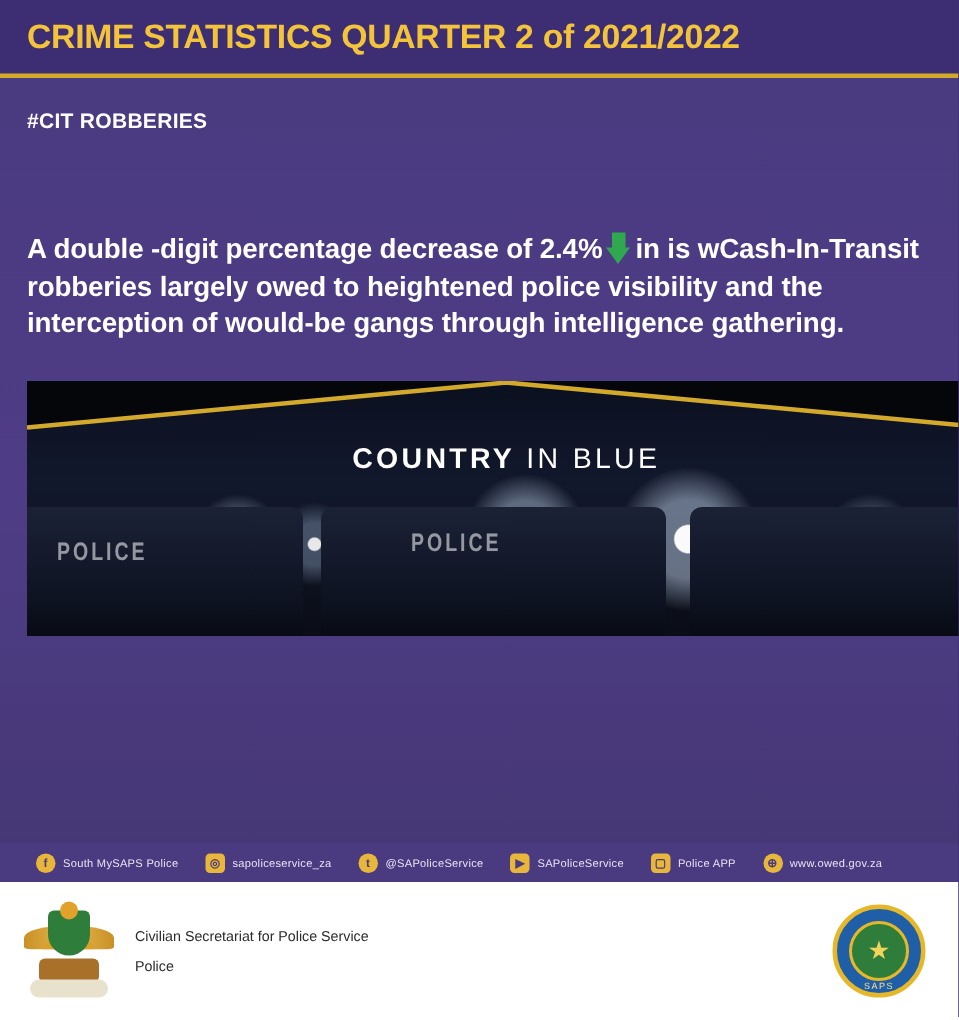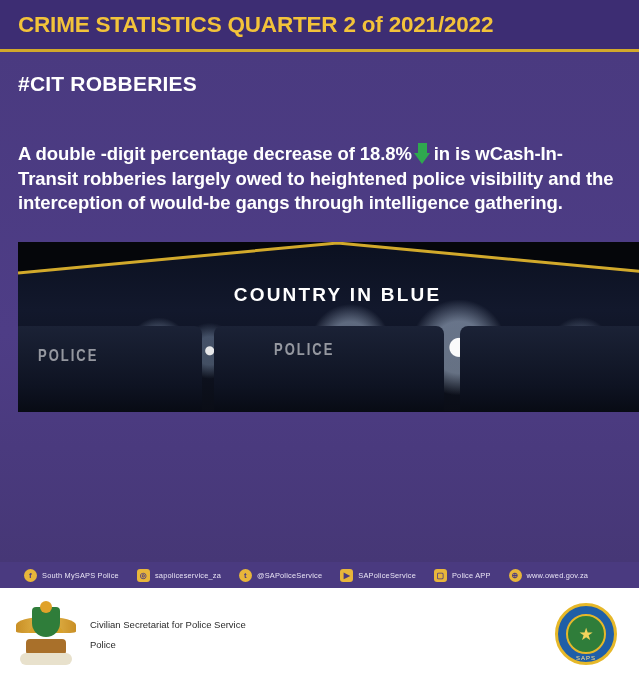--- a/index.html
+++ b/index.html
@@ -38,25 +38,25 @@
   .content {
     position: relative;
     flex: 1;
     background: linear-gradient(180deg, #4a3a80 0%, #4e3d86 55%, #463776 100%);
     padding: 20px 18px 0 18px;
     color: #ffffff;
     overflow: hidden;
   }
 
   .hashtag {
-    font-size: 21px;
+    font-size: 14px;
     font-weight: bold;
     color: #ffffff;
     letter-spacing: 0.2px;
-    margin-bottom: 46px;
+    margin-bottom: 66px;
   }
 
   .para {
     font-size: 18.5px;
     font-weight: bold;
     line-height: 1.33;
     margin-bottom: 26px;
     letter-spacing: -0.1px;
   }
   .para:last-child { margin-bottom: 0; }
@@ -134,21 +134,21 @@
   .photo-caption {
     position: absolute;
     top: 42px;
     width: 100%;
     text-align: center;
     font-size: 19px;
     letter-spacing: 2.2px;
     color: #ffffff;
   }
   .photo-caption .thin { font-weight: bold; }
-  .photo-caption .bold { font-weight: bold; }
+  .photo-caption .bold { font-weight: normal; }
 
   
   .social {
     width: 639px;
     height: 26px;
     background: #4a3a80;
     display: flex;
     align-items: center;
     padding-left: 24px;
     gap: 18px;
@@ -266,21 +266,21 @@
   <div class="header">
     <div class="header-title">CRIME STATISTICS QUARTER 2 of 2021/2022</div>
   </div>
 
   <div class="content">
 
     <div class="hashtag">#CIT ROBBERIES</div>
 
 
     <div class="para">
-      <span>A double -digit percentage decrease of 18.8%</span><span class="arrow inline">
+      <span>A double -digit percentage decrease of 2.4%</span><span class="arrow inline">
         <span class="stem"></span><span class="head"></span>
       </span><span>in is wCash-In-Transit robberies largely owed to heightened police visibility and the interception of would-be gangs through intelligence gathering.</span>
     </div>
 
     <div class="photo-wrap">
       <div class="photo">
         <div class="car c1">
           <span class="police-txt" style="left:26px; top:22px;">POLICE</span>
         </div>
         <div class="car c2">

